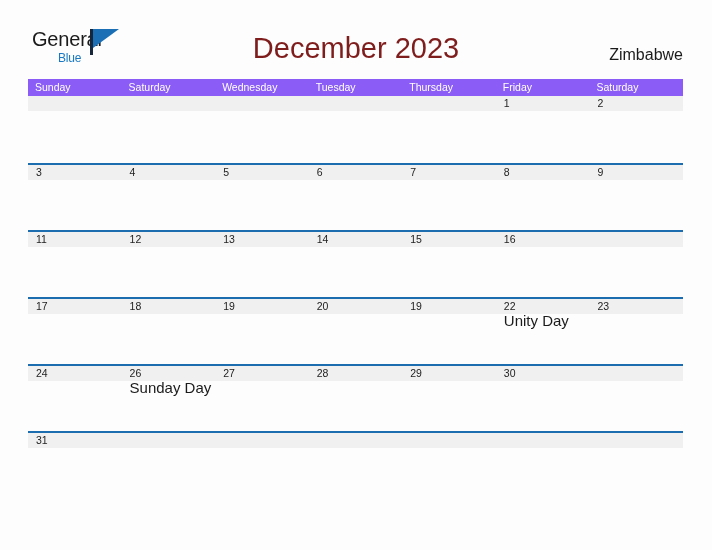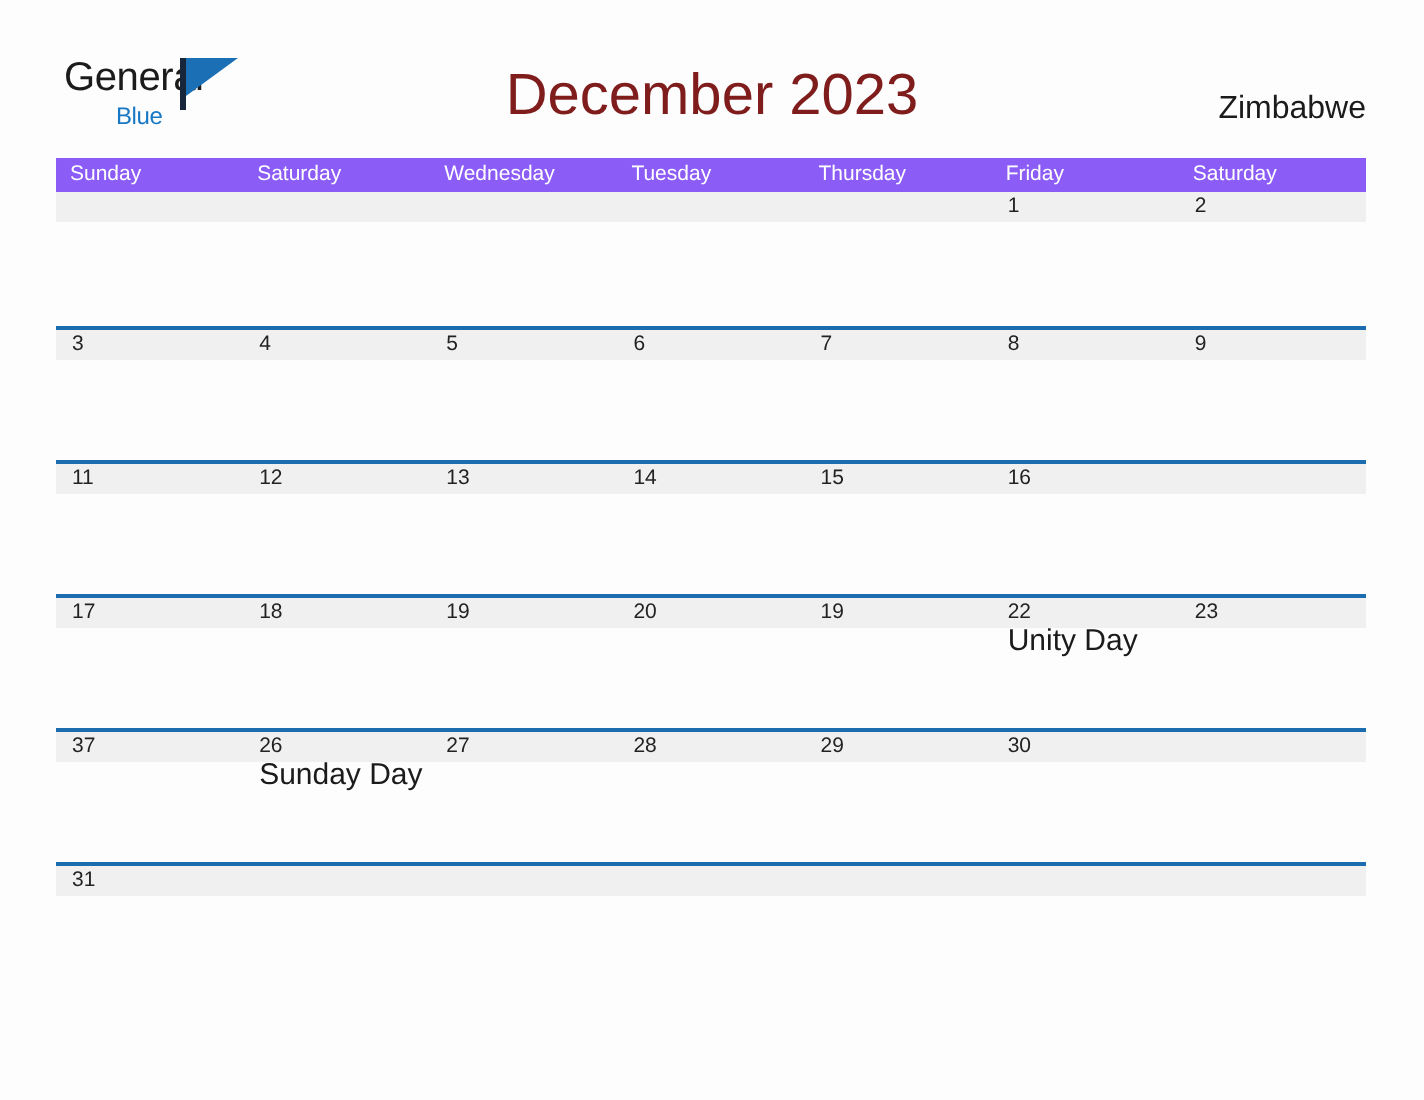--- a/index.html
+++ b/index.html
@@ -316,21 +316,21 @@
             </div>
             <div class="cell">
               <span class="daynum">23</span>
             </div>
           </div>
         </div>
         <div class="week">
           <div class="numband"></div>
           <div class="cells">
             <div class="cell">
-              <span class="daynum">37</span>
+              <span class="daynum">24</span>
             </div>
             <div class="cell">
               <span class="daynum">26</span>
               <div class="events">
                 <span class="event">Sunday Day</span>
               </div>
             </div>
             <div class="cell">
               <span class="daynum">27</span>
             </div>

